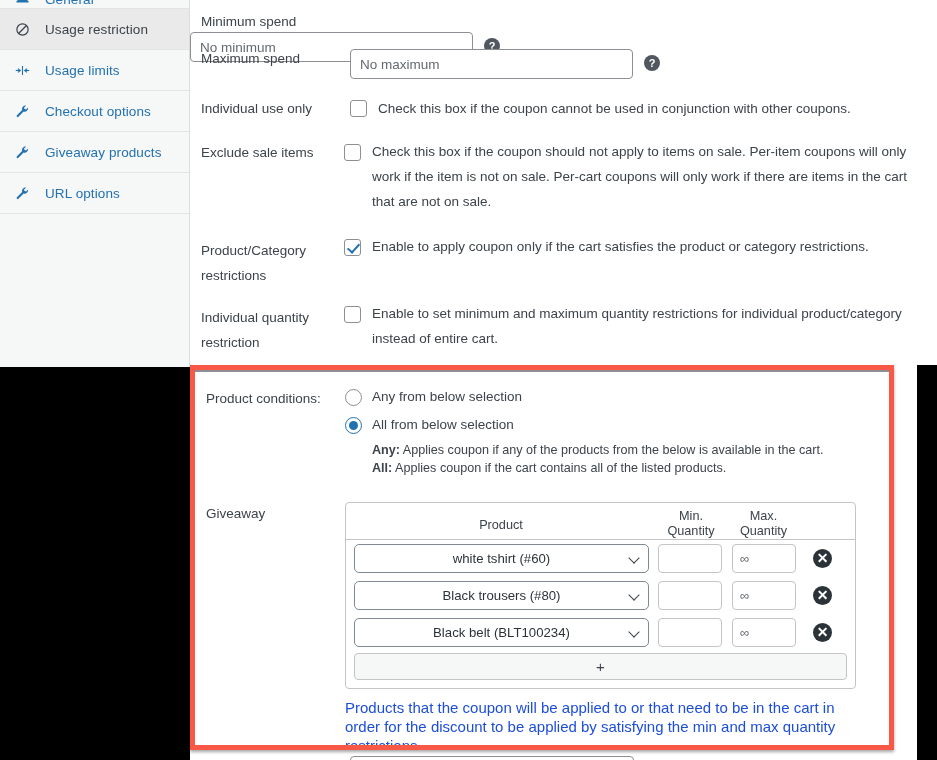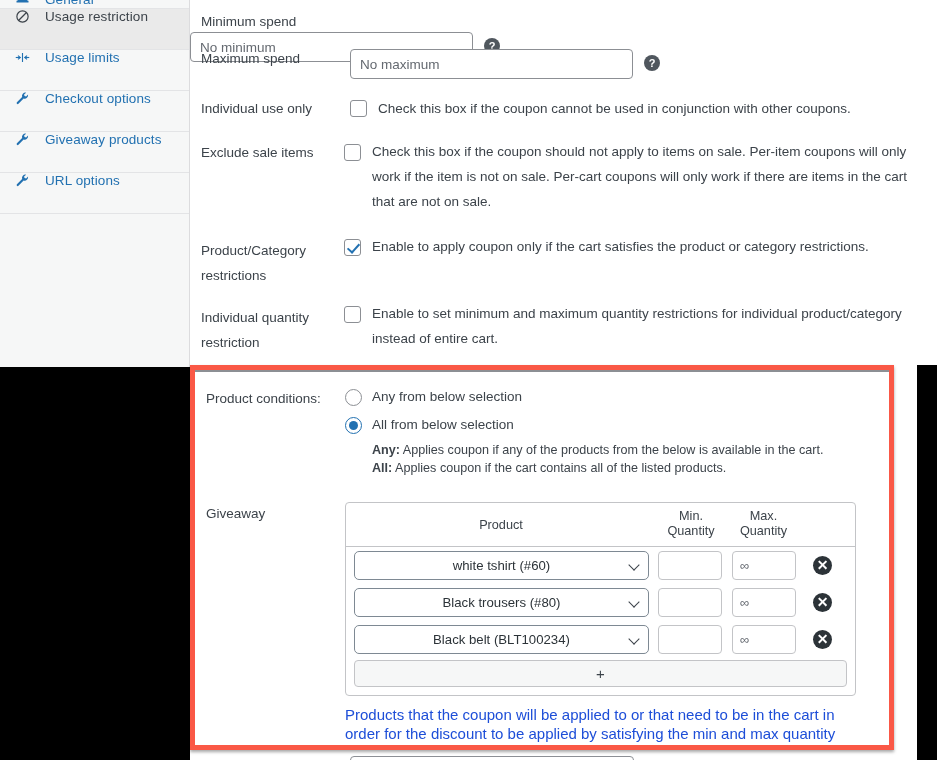--- a/index.html
+++ b/index.html
@@ -39,21 +39,21 @@
   }
   .sidebar-below {
     position: absolute;
     left: 0; top: 367px;
     width: 190px; height: 393px;
     background: #000000;
   }
   .nav-item {
     position: relative;
     display: flex;
-    align-items: flex-start;
+    align-items: center;
     height: 41px;
     padding-left: 11px;
     border-bottom: 1px solid #e3e4e6;
     background: #f6f7f7;
     cursor: pointer;
   }
   .nav-item.active {
     background: #eaeaea;
   }
   .nav-item .nav-icon {
@@ -215,21 +215,21 @@
   .prod-table {
     border: 1px solid #c3c4c7;
     border-radius: 4px;
     width: 511px;
     background: #fff;
     overflow: hidden;
   }
   .pt-head {
     display: flex;
     border-bottom: 1px solid #c3c4c7;
-    padding: 6px 0 7px 0;
+    padding: 6px 0 0 0;
   }
   .pt-head .h {
     font-size: 12.7px;
     color: #3c434a;
     text-align: center;
     line-height: 15px;
   }
   .h-product { width: 310px; padding-top: 9px; }
   .h-min { width: 70px; }
   .h-max { width: 75px; }

